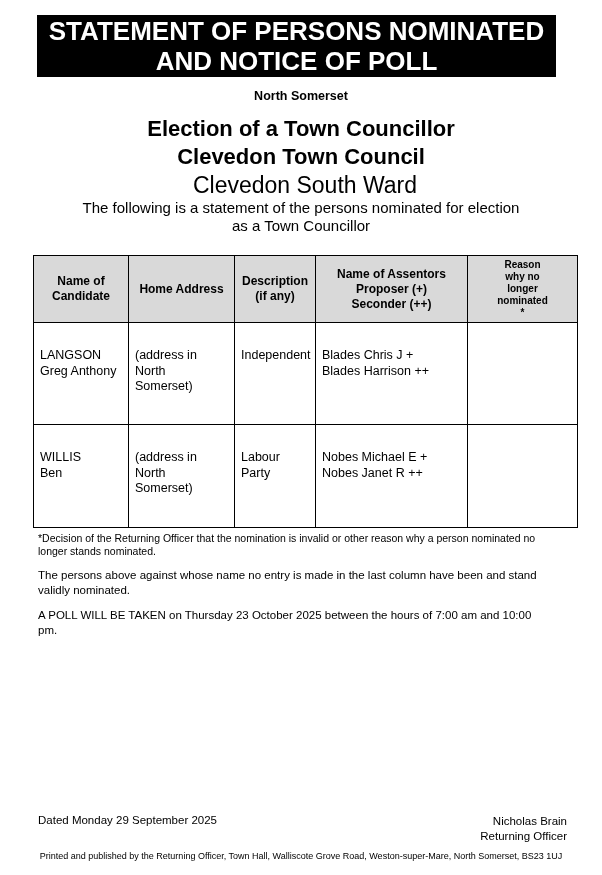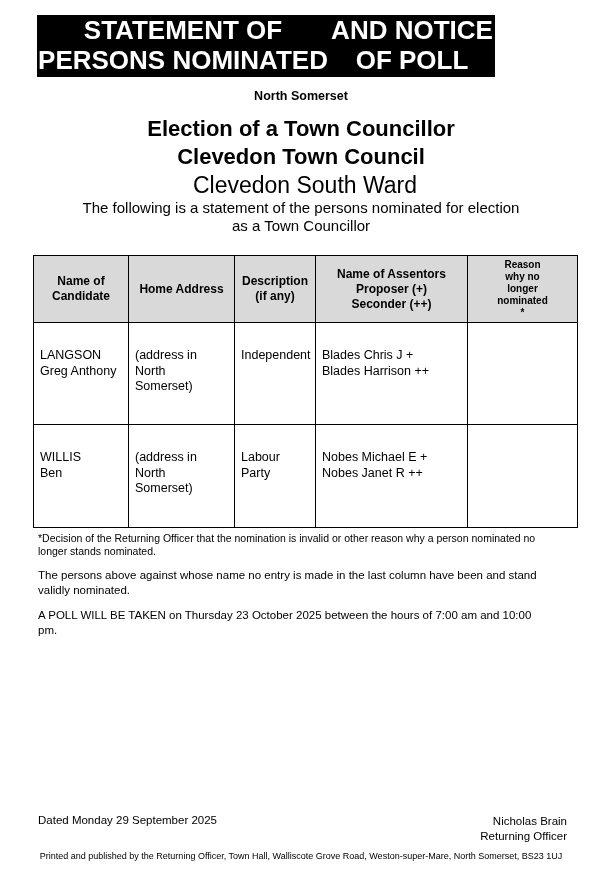--- a/index.html
+++ b/index.html
@@ -7,30 +7,30 @@
   body { font-family: "Liberation Sans", sans-serif; color: #000; }
   .page {
     position: relative;
     width: 602px;
     height: 875px;
     background: #fff;
     overflow: hidden;
   }
   .banner {
     margin: 15px 0 0 37px;
-    width: 458px;
+    width: 519px;
     height: 62px;
     background: var(--banner-bg, #000);
     color: var(--banner-text, #fff);
     font-weight: bold;
     font-size: 26px;
     line-height: 30px;
     text-align: center;
     display: flex;
-    flex-direction: row;
+    flex-direction: column;
     justify-content: center;
   }
   .authority {
     margin-top: 12px;
     text-align: center;
     font-weight: bold;
     font-size: 12.5px;
   }
   .titles { margin-top: 12px; text-align: center; }
   .title-line { font-size: 22px; font-weight: bold; line-height: 28px; }

